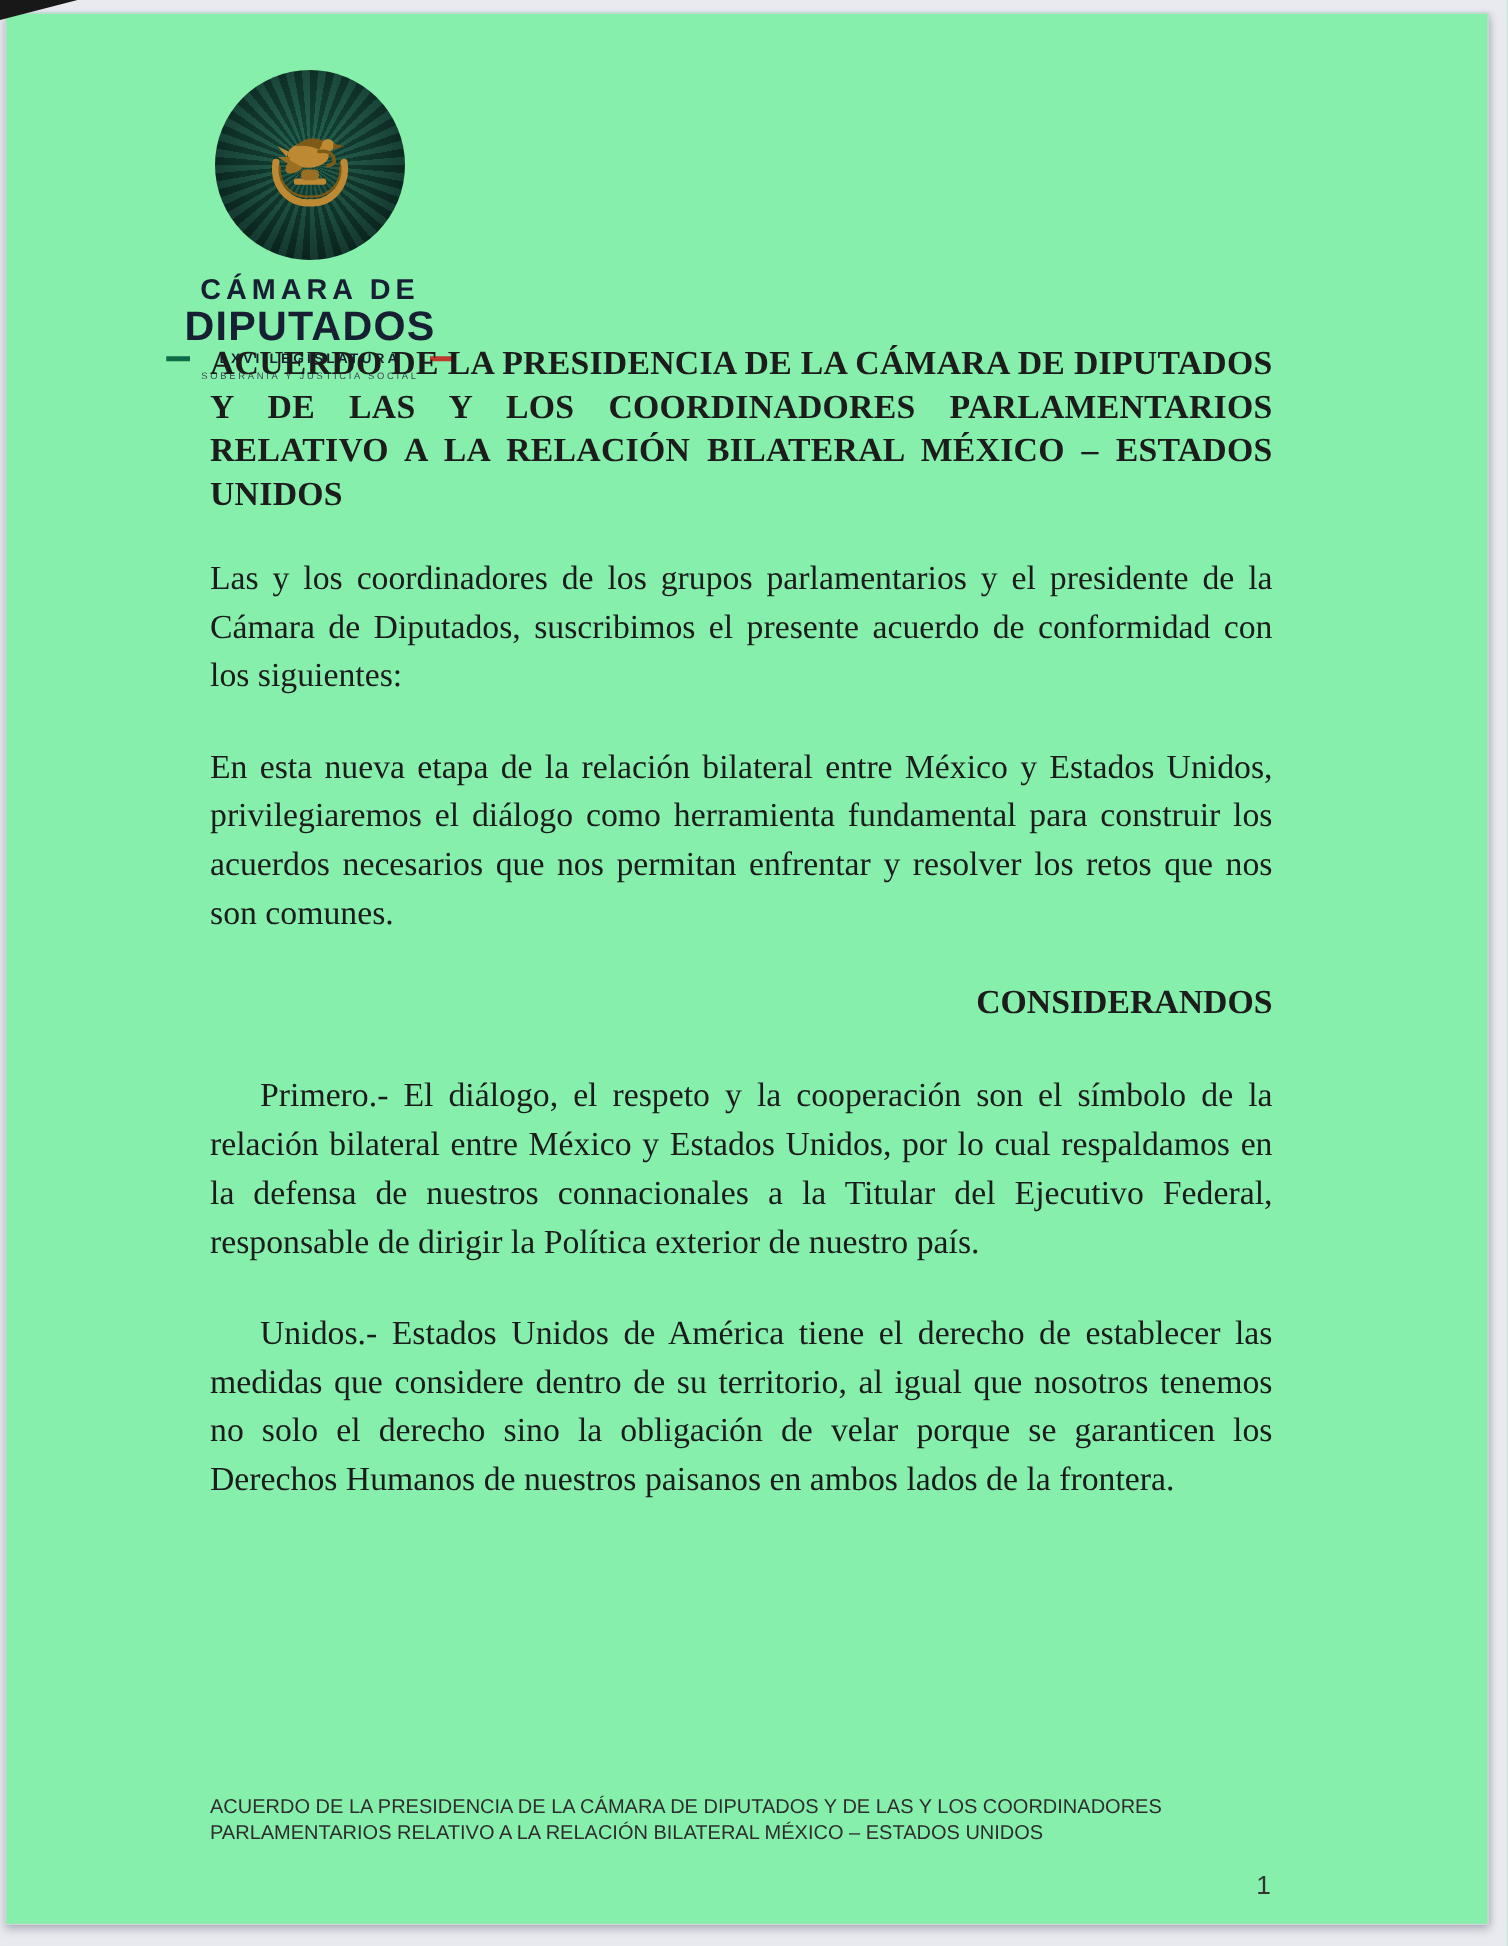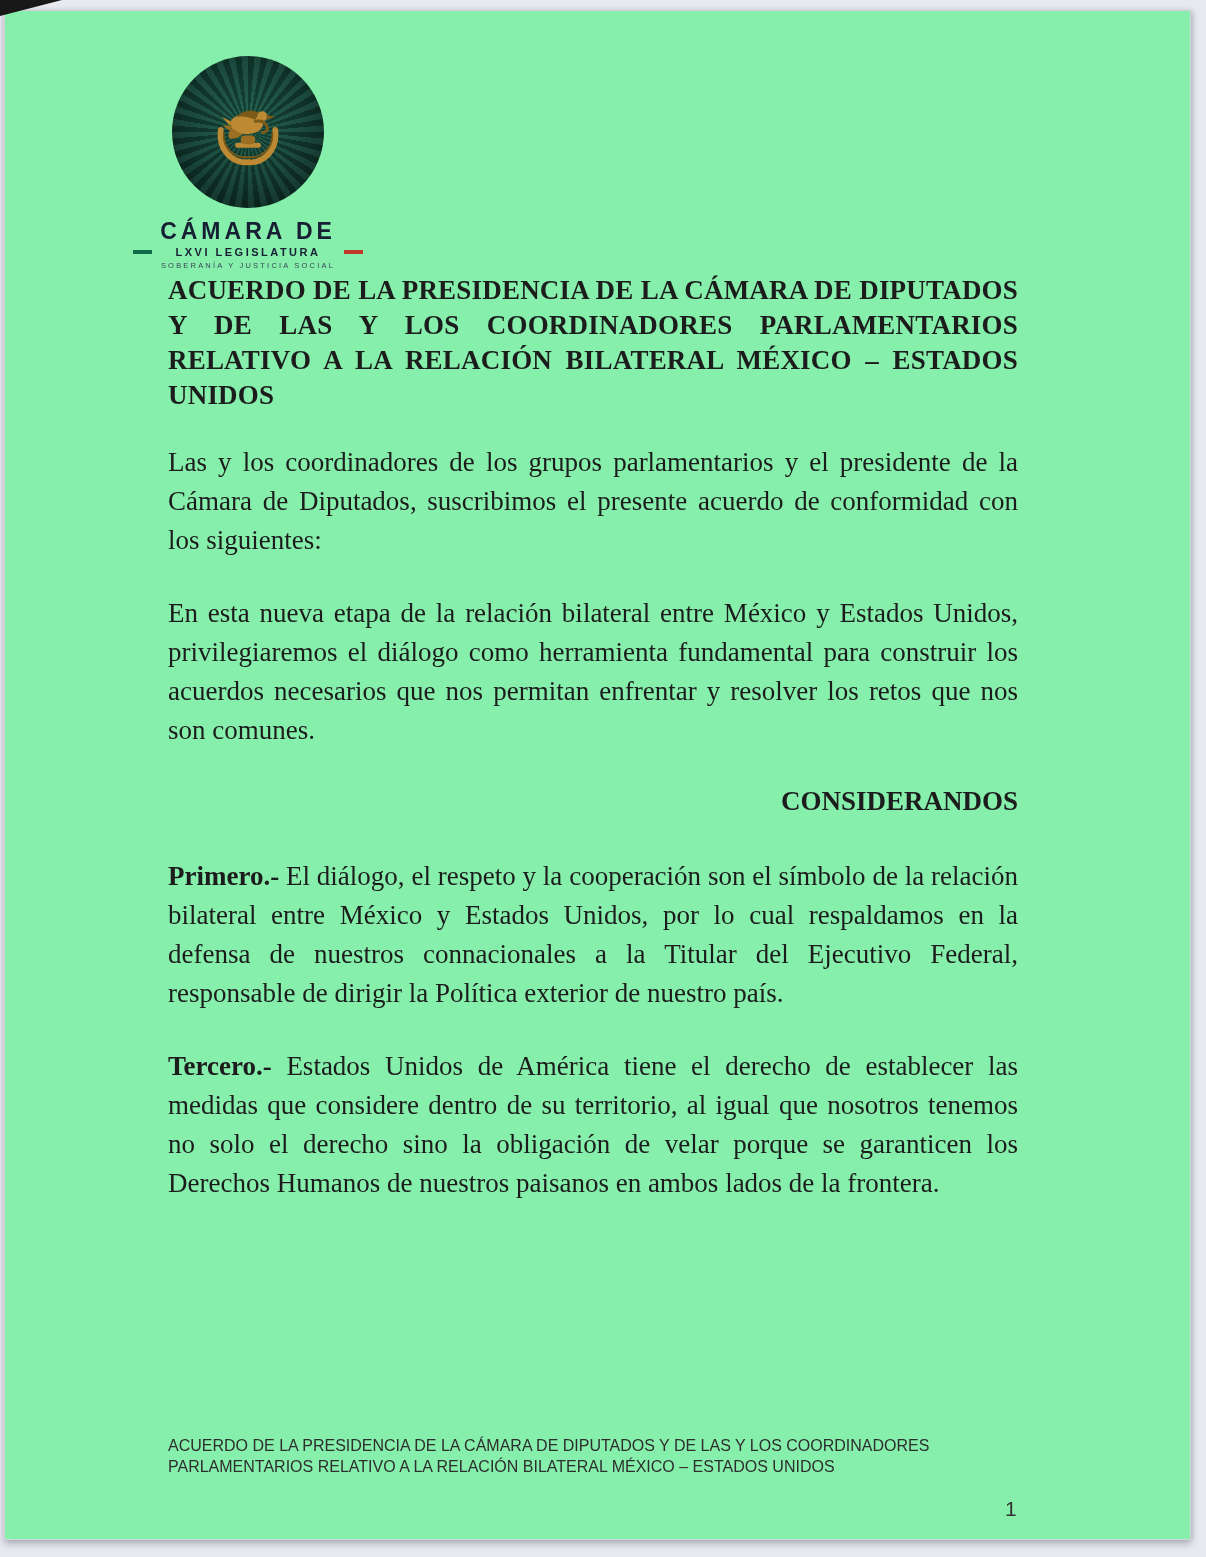--- a/index.html
+++ b/index.html
@@ -53,21 +53,21 @@
     text-align:justify;letter-spacing:.2px;
   }
   p.para{
     font-size:27px;line-height:39px;text-align:justify;
     margin:0 0 34px 0;
   }
   .section-heading{
     text-align:right;font-size:27px;font-weight:bold;
     margin:24px 0 38px 0;line-height:35px;
   }
-  .clause-label{font-weight:bold;}
+  .clause-label{font-weight:normal;margin-left:40px;}
   
   .footer{
     position:absolute;left:163px;top:1424px;width:860px;
     font-family:"Liberation Sans", sans-serif;
     font-size:16px;line-height:21px;color:#2e2e2e;
     text-align:left;
   }
   .page-number{
     position:absolute;top:1486px;left:1000px;
     font-family:"Liberation Sans", sans-serif;
@@ -101,20 +101,21 @@
           <path d="M86,31 l12,3 l-12,4 z" fill="#7c5a18"></path>
 
           <path d="M70,40 q12,-2 16,6 q4,8 -6,10" fill="none" stroke="#7c5a18" stroke-width="4" stroke-linecap="round"></path>
 
           <path d="M36,40 l-12,-6 l10,12 z" fill="#bd8a33"></path>
           <path d="M38,46 l-14,0 l12,8 z" fill="#9a6f22"></path>
         </svg>
       </span>
     </div>
     <div class="logo-line1">CÁMARA DE</div>
+    <div class="logo-line2">DIPUTADOS</div>
     <div class="legislature">
       <span class="dash" style="background:#0e6b45"></span>
       <span class="txt">LXVI LEGISLATURA</span>
       <span class="dash" style="background:#c0392b"></span>
     </div>
     <div class="motto">SOBERANÍA Y JUSTICIA SOCIAL</div>
   </div>
 
   <div class="doc-body">
 
@@ -122,21 +123,21 @@
 
     <p class="para">Las y los coordinadores de los grupos parlamentarios y el presidente de la Cámara de Diputados, suscribimos el presente acuerdo de conformidad con los siguientes:</p>
 
     <p class="para">En esta nueva etapa de la relación bilateral entre México y Estados Unidos, privilegiaremos el diálogo como herramienta fundamental para construir los acuerdos necesarios que nos permitan enfrentar y resolver los retos que nos son comunes.</p>
 
     <div class="section-heading">CONSIDERANDOS</div>
 
     <p class="para"><span class="clause-label">Primero.-</span><span> </span><span>El diálogo, el respeto y la cooperación son el símbolo de la relación bilateral entre México y Estados Unidos, por lo cual respaldamos en la defensa de nuestros connacionales a la Titular del Ejecutivo Federal, responsable de dirigir la Política exterior de nuestro país.</span></p>
 
 
-    <p class="para"><span class="clause-label">Tercero.-</span><span> </span><span>Estados Unidos de América tiene el derecho de establecer las medidas que considere dentro de su territorio, al igual que nosotros tenemos no solo el derecho sino la obligación de velar porque se garanticen los Derechos Humanos de nuestros paisanos en ambos lados de la frontera.</span></p>
+    <p class="para"><span class="clause-label">Unidos.-</span><span> </span><span>Estados Unidos de América tiene el derecho de establecer las medidas que considere dentro de su territorio, al igual que nosotros tenemos no solo el derecho sino la obligación de velar porque se garanticen los Derechos Humanos de nuestros paisanos en ambos lados de la frontera.</span></p>
 
   </div>
 
   <div class="footer">ACUERDO DE LA PRESIDENCIA DE LA CÁMARA DE DIPUTADOS Y DE LAS Y LOS COORDINADORES PARLAMENTARIOS RELATIVO A LA RELACIÓN BILATERAL MÉXICO – ESTADOS UNIDOS</div>
 
   <div class="page-number">1</div>
 
 </div>
 
 </body></html>

